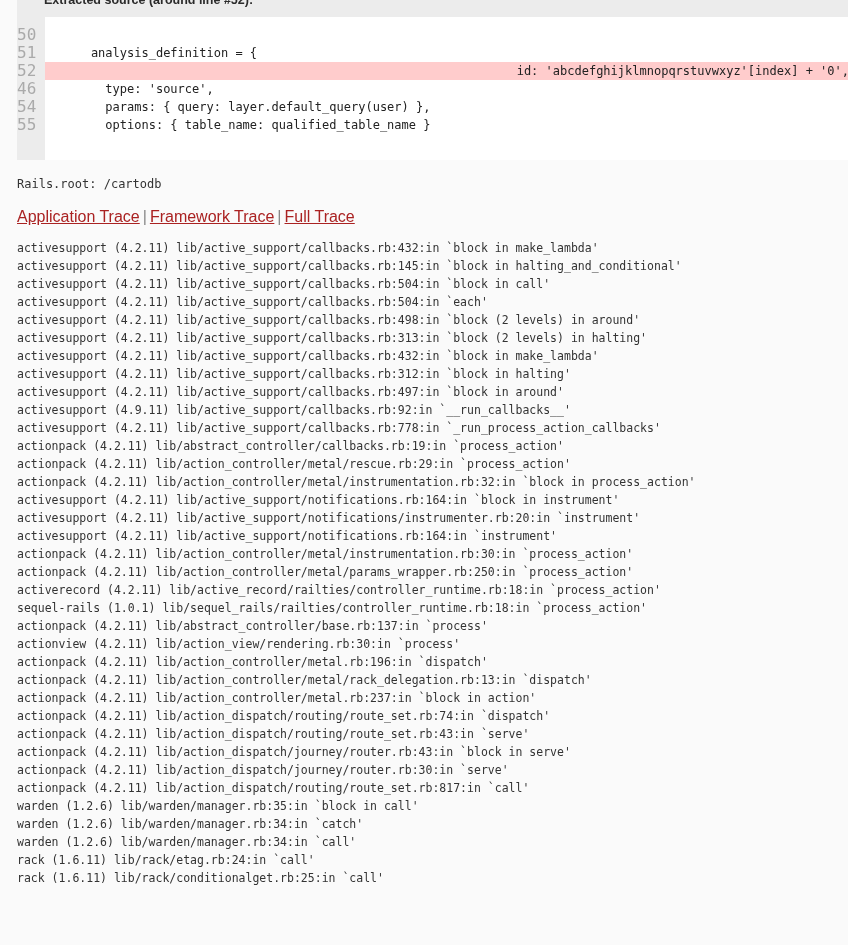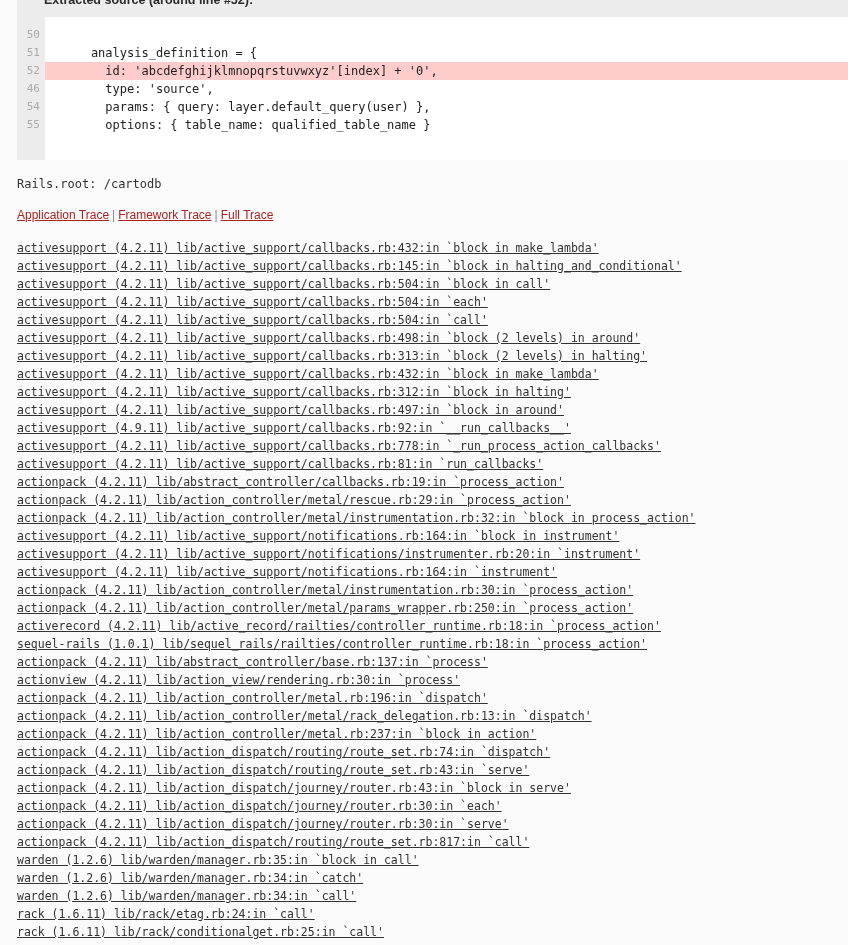--- a/index.html
+++ b/index.html
@@ -63,31 +63,32 @@
     padding-top: 9px;
   }
   .code-row {
     position: relative;
     height: 18px;
     line-height: 18px;
     white-space: pre;
   }
   .code-row.highlight .code-text-wrap {
     background: #FFCCCC;
+    text-align: right;
   }
   .ln {
     position: absolute;
     left: 0;
     top: 0;
     width: 28px;
-    text-align: right;
+    text-align: left;
     padding-right: 5px;
     box-sizing: border-box;
     font-family: "DejaVu Sans Mono", monospace;
-    font-size: 11px;
+    font-size: 16px;
     color: #AAAAAA;
     background: #ECECEC;
     height: 18px;
     z-index: 2;
   }
   .code-text-wrap {
     position: absolute;
     left: 16px;
     right: -1px;
     top: 0;
@@ -114,21 +115,21 @@
     color: #333333;
     white-space: pre;
   }
 
   
   #trace-tabs {
     position: absolute;
     left: 17px;
     top: 208px;
     font-family: "Liberation Sans", sans-serif;
-    font-size: 12px;
+    font-size: 16px;
     color: #555;
     white-space: nowrap;
   }
   #trace-tabs a {
     color: #AA2222;
     text-decoration: underline;
     cursor: pointer;
   }
   #trace-tabs .sep {
     color: #888;
@@ -142,21 +143,20 @@
     top: 239px;
     width: 831px;
   }
   .trace-line {
     display: block;
     font-family: "DejaVu Sans Mono", monospace;
     font-size: 11.5px;
     line-height: 18px;
     height: 18px;
     color: #333333;
-    text-decoration: underline;
     white-space: pre;
     cursor: pointer;
   }
 </style>
 </head>
 <body>
 
 <div id="source-header-band">
   <span id="source-header-label">Extracted source (around line #52):</span>
 </div>
@@ -175,48 +175,45 @@
 
 <div id="rails-root">Rails.root: /cartodb</div>
 
 <div id="trace-tabs"><a>Application Trace</a><span class="sep">|</span><a>Framework Trace</a><span class="sep">|</span><a>Full Trace</a></div>
 
 <div id="trace-list">
     <a class="trace-line">activesupport (4.2.11) lib/active_support/callbacks.rb:432:in `block in make_lambda'</a>
     <a class="trace-line">activesupport (4.2.11) lib/active_support/callbacks.rb:145:in `block in halting_and_conditional'</a>
     <a class="trace-line">activesupport (4.2.11) lib/active_support/callbacks.rb:504:in `block in call'</a>
     <a class="trace-line">activesupport (4.2.11) lib/active_support/callbacks.rb:504:in `each'</a>
-    <a class="trace-line">activesupport (4.2.11) lib/active_support/callbacks.rb:504:in `call'</a>
     <a class="trace-line">activesupport (4.2.11) lib/active_support/callbacks.rb:498:in `block (2 levels) in around'</a>
     <a class="trace-line">activesupport (4.2.11) lib/active_support/callbacks.rb:313:in `block (2 levels) in halting'</a>
     <a class="trace-line">activesupport (4.2.11) lib/active_support/callbacks.rb:432:in `block in make_lambda'</a>
     <a class="trace-line">activesupport (4.2.11) lib/active_support/callbacks.rb:312:in `block in halting'</a>
     <a class="trace-line">activesupport (4.2.11) lib/active_support/callbacks.rb:497:in `block in around'</a>
     <a class="trace-line">activesupport (4.9.11) lib/active_support/callbacks.rb:92:in `__run_callbacks__'</a>
     <a class="trace-line">activesupport (4.2.11) lib/active_support/callbacks.rb:778:in `_run_process_action_callbacks'</a>
-    <a class="trace-line">activesupport (4.2.11) lib/active_support/callbacks.rb:81:in `run_callbacks'</a>
     <a class="trace-line">actionpack (4.2.11) lib/abstract_controller/callbacks.rb:19:in `process_action'</a>
     <a class="trace-line">actionpack (4.2.11) lib/action_controller/metal/rescue.rb:29:in `process_action'</a>
     <a class="trace-line">actionpack (4.2.11) lib/action_controller/metal/instrumentation.rb:32:in `block in process_action'</a>
     <a class="trace-line">activesupport (4.2.11) lib/active_support/notifications.rb:164:in `block in instrument'</a>
     <a class="trace-line">activesupport (4.2.11) lib/active_support/notifications/instrumenter.rb:20:in `instrument'</a>
     <a class="trace-line">activesupport (4.2.11) lib/active_support/notifications.rb:164:in `instrument'</a>
     <a class="trace-line">actionpack (4.2.11) lib/action_controller/metal/instrumentation.rb:30:in `process_action'</a>
     <a class="trace-line">actionpack (4.2.11) lib/action_controller/metal/params_wrapper.rb:250:in `process_action'</a>
     <a class="trace-line">activerecord (4.2.11) lib/active_record/railties/controller_runtime.rb:18:in `process_action'</a>
     <a class="trace-line">sequel-rails (1.0.1) lib/sequel_rails/railties/controller_runtime.rb:18:in `process_action'</a>
     <a class="trace-line">actionpack (4.2.11) lib/abstract_controller/base.rb:137:in `process'</a>
     <a class="trace-line">actionview (4.2.11) lib/action_view/rendering.rb:30:in `process'</a>
     <a class="trace-line">actionpack (4.2.11) lib/action_controller/metal.rb:196:in `dispatch'</a>
     <a class="trace-line">actionpack (4.2.11) lib/action_controller/metal/rack_delegation.rb:13:in `dispatch'</a>
     <a class="trace-line">actionpack (4.2.11) lib/action_controller/metal.rb:237:in `block in action'</a>
     <a class="trace-line">actionpack (4.2.11) lib/action_dispatch/routing/route_set.rb:74:in `dispatch'</a>
     <a class="trace-line">actionpack (4.2.11) lib/action_dispatch/routing/route_set.rb:43:in `serve'</a>
     <a class="trace-line">actionpack (4.2.11) lib/action_dispatch/journey/router.rb:43:in `block in serve'</a>
-    <a class="trace-line">actionpack (4.2.11) lib/action_dispatch/journey/router.rb:30:in `each'</a>
     <a class="trace-line">actionpack (4.2.11) lib/action_dispatch/journey/router.rb:30:in `serve'</a>
     <a class="trace-line">actionpack (4.2.11) lib/action_dispatch/routing/route_set.rb:817:in `call'</a>
     <a class="trace-line">warden (1.2.6) lib/warden/manager.rb:35:in `block in call'</a>
     <a class="trace-line">warden (1.2.6) lib/warden/manager.rb:34:in `catch'</a>
     <a class="trace-line">warden (1.2.6) lib/warden/manager.rb:34:in `call'</a>
     <a class="trace-line">rack (1.6.11) lib/rack/etag.rb:24:in `call'</a>
     <a class="trace-line">rack (1.6.11) lib/rack/conditionalget.rb:25:in `call'</a>
   </div>
 
 </body></html>

